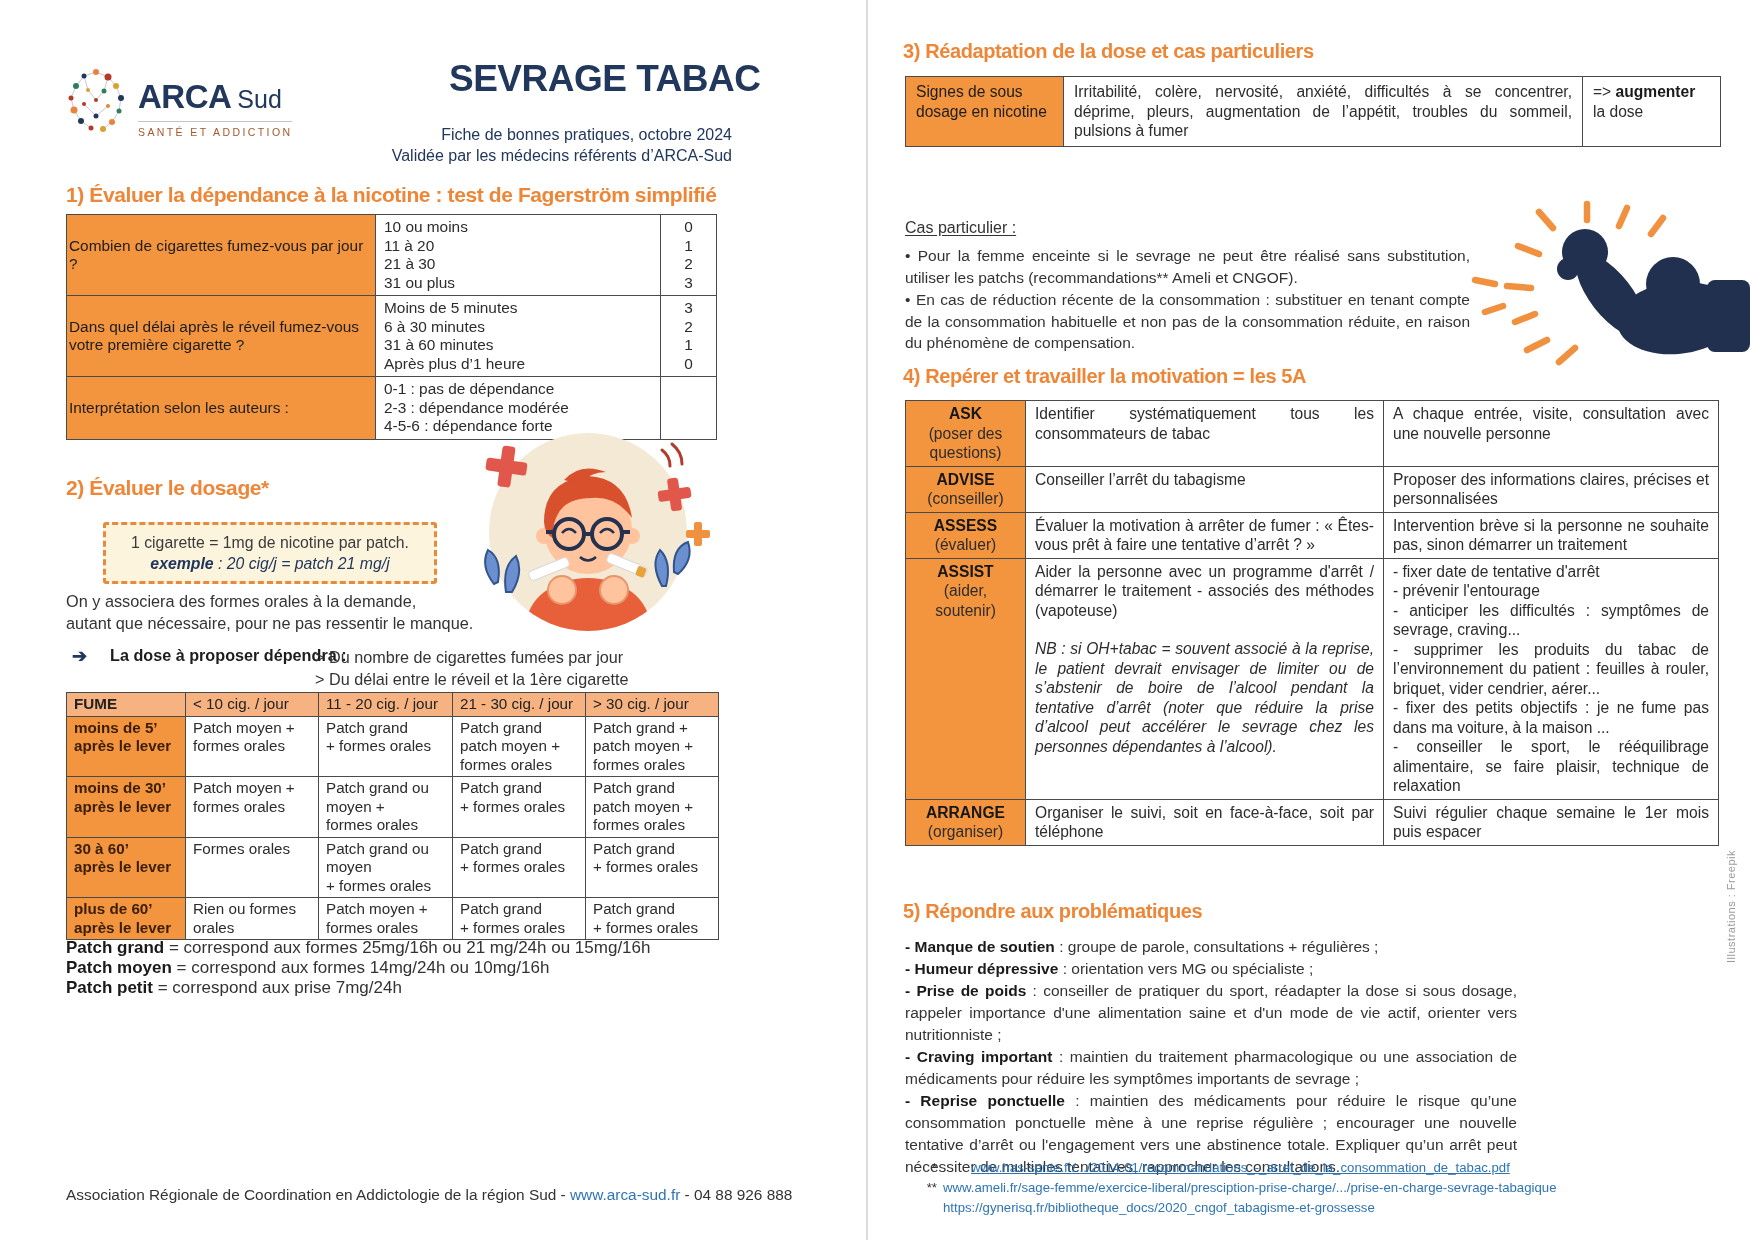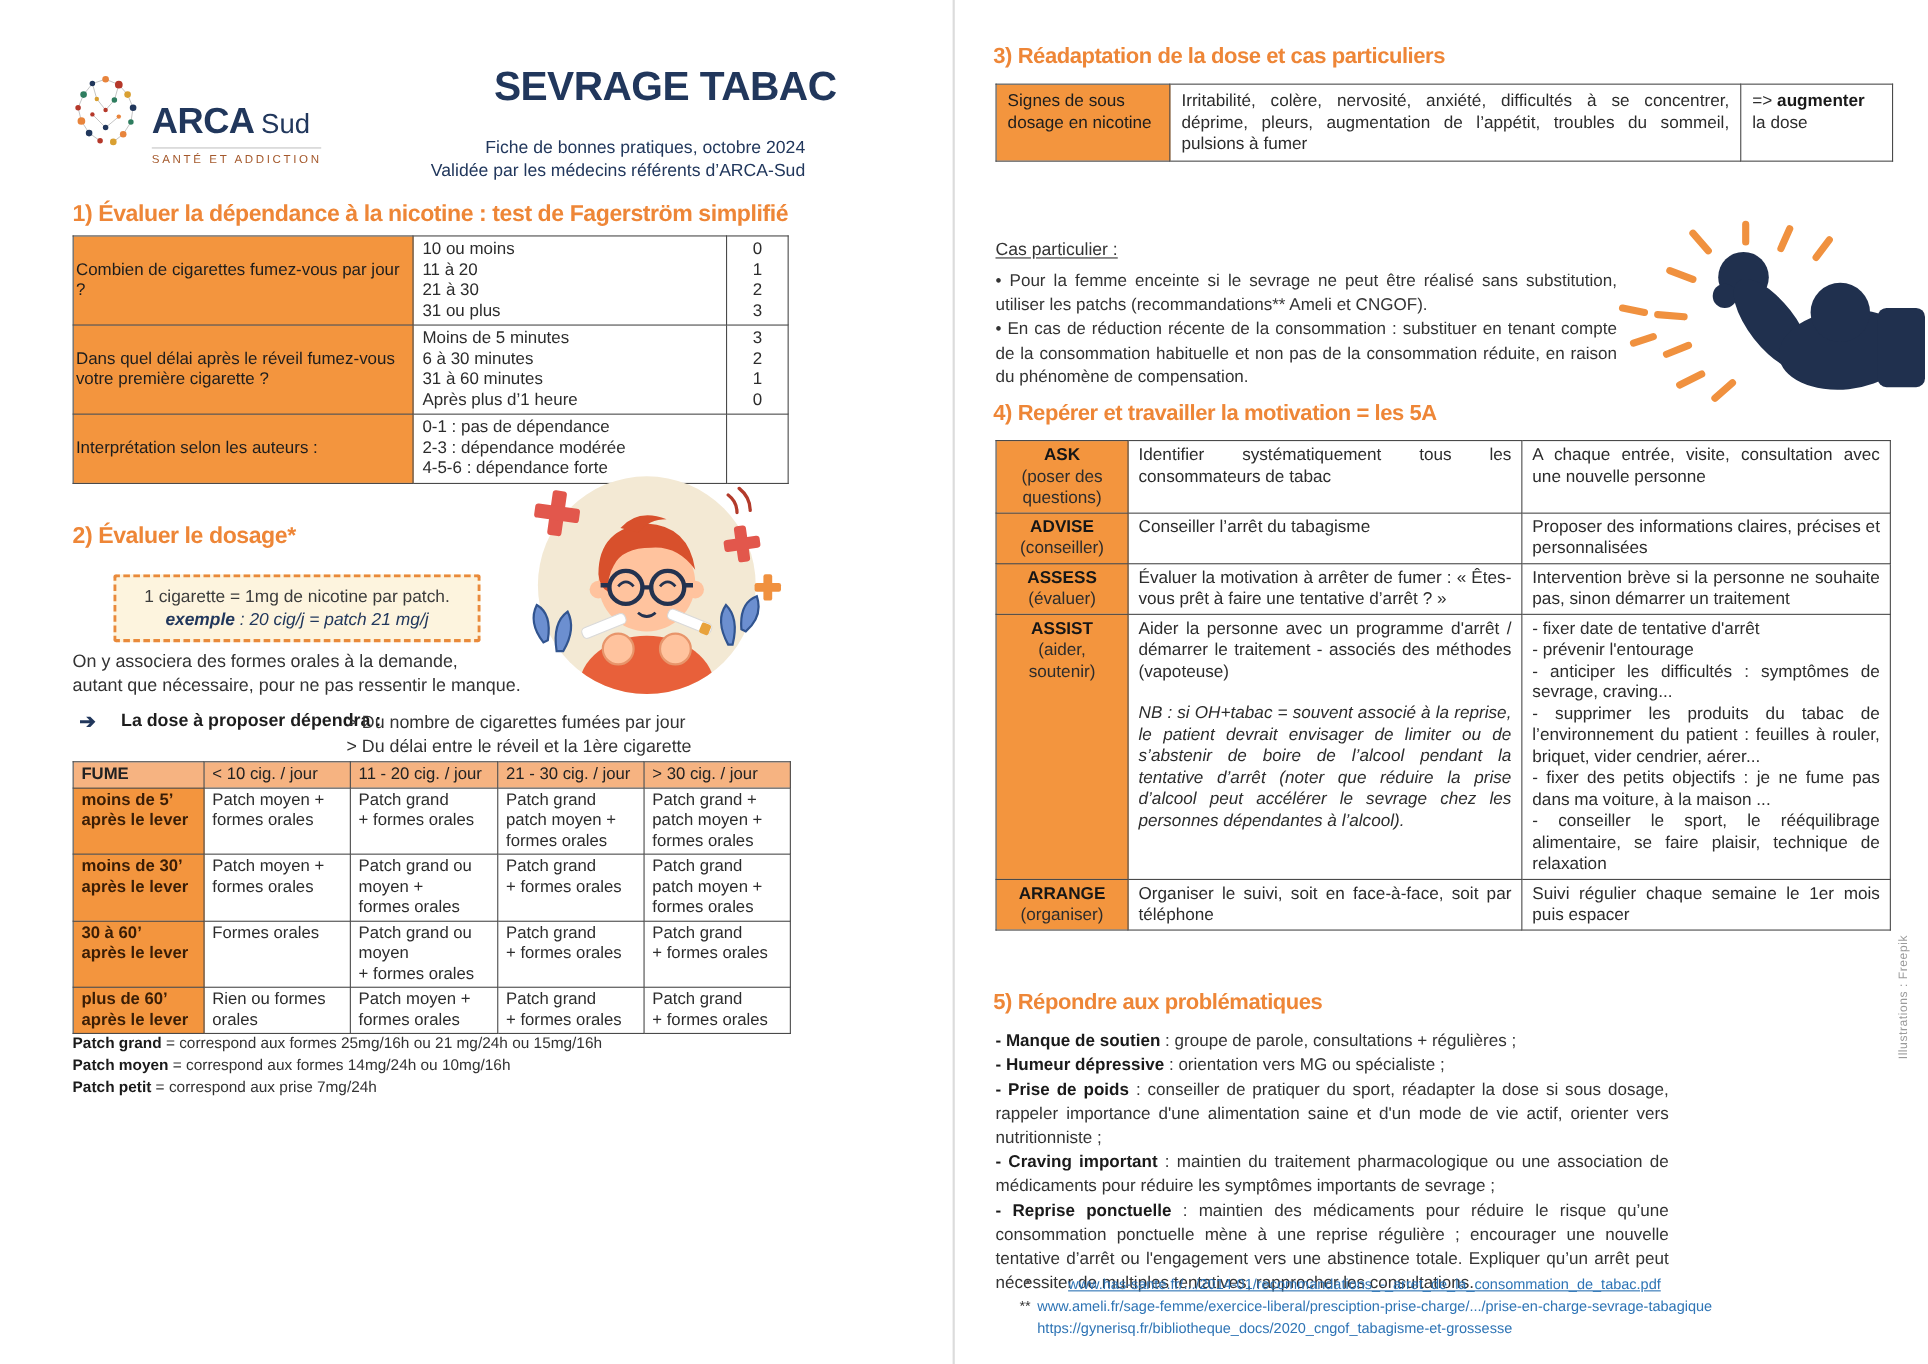--- a/index.html
+++ b/index.html
@@ -7,21 +7,21 @@
   .page{position:relative;width:1753px;height:1240px;background:#fff;overflow:hidden;}
   .abs{position:absolute;}
   .b{font-weight:bold;}
   .pre{white-space:pre-line;}
   .just{text-align:justify;}
   .h-orange{color:#EE8637;font-weight:bold;font-size:19px;letter-spacing:-0.4px;white-space:nowrap;}
 
   
   .brand{left:64px;top:64px;display:flex;gap:10px;align-items:flex-start;}
   .brand-text{padding-top:14px;}
-  .brand-line1{white-space:nowrap;margin-top:13px;}
+  .brand-line1{white-space:nowrap;}
   .brand-name{font-size:33px;font-weight:bold;color:#21375C;letter-spacing:-0.5px;}
   .brand-suffix{font-size:25px;color:#21375C;margin-left:6px;}
   .brand-tagline{margin-top:5px;border-top:1px solid #c4c4c4;padding-top:4px;
     font-size:10.5px;letter-spacing:2.4px;color:#A4582B;white-space:nowrap;}
 
   .page-title{left:449px;top:58px;font-size:37px;font-weight:bold;color:#21375C;letter-spacing:-0.5px;white-space:nowrap;}
   .subtitle{left:360px;top:124px;width:372px;text-align:right;font-size:16px;line-height:21px;color:#21375C;}
 
   
   table{border-collapse:collapse;table-layout:fixed;}
@@ -46,21 +46,21 @@
   .doserow .arr{position:absolute;left:6px;top:0;font-size:18px;color:#21375C;font-weight:bold;}
   .doserow .lbl{position:absolute;left:44px;top:1px;font-size:16.2px;font-weight:bold;color:#1d1d1d;white-space:nowrap;}
   .doserow .pts{position:absolute;left:249px;top:1px;font-size:16.2px;line-height:22px;color:#333;}
 
   
   .tf{left:66px;top:692px;width:652px;padding-left:46px;}
   .tf th,.tf td{font-size:15.2px;line-height:18.5px;padding:2px 7px;vertical-align:top;color:#2c2c2c;}
   .tf thead th{padding:2px 7px;color:#222;}
   .tf .rowlab{font-weight:bold;color:#3a1d05;}
   .tf thead .fume{font-weight:bold;}
-  .notes{left:66px;top:938px;font-size:14px;line-height:20px;color:#333;}
+  .notes{left:66px;top:938px;font-size:17px;line-height:20px;color:#333;}
   .notes .b{color:#1a1a1a;}
 
   .footer{left:66px;top:1186px;font-size:15.4px;color:#333;white-space:nowrap;}
   a.link{color:#2E74B5;text-decoration:none;cursor:pointer;}
   a.link.u{text-decoration:underline;margin-left:28px;}
 
   .divider{left:866px;top:0;width:1.5px;height:1240px;background:#dcdcdc;}
 
   
   .h3pos{left:903px;top:40px;font-size:20px;}
@@ -342,20 +342,23 @@
       </tr>
     </tbody>
   </table>
 
   <div class="abs notes">
     <div><span class="b">Patch grand</span><span> = correspond aux formes 25mg/16h ou 21 mg/24h ou 15mg/16h</span></div>
     <div><span class="b">Patch moyen</span><span> = correspond aux formes 14mg/24h ou 10mg/16h</span></div>
     <div><span class="b">Patch petit</span><span> = correspond aux prise 7mg/24h</span></div>
   </div>
 
+  <div class="abs footer">
+    <span>Association Régionale de Coordination en Addictologie de la région Sud - </span><a class="link">www.arca-sud.fr</a><span> - 04 88 926 888</span>
+  </div>
 
   <div class="abs h-orange h3pos">3) Réadaptation de la dose et cas particuliers</div>
 
   <table class="abs t3">
     <colgroup>
         <col style="width:158px">
         <col style="width:519px">
         <col style="width:138px">
       </colgroup>
     <tbody>

